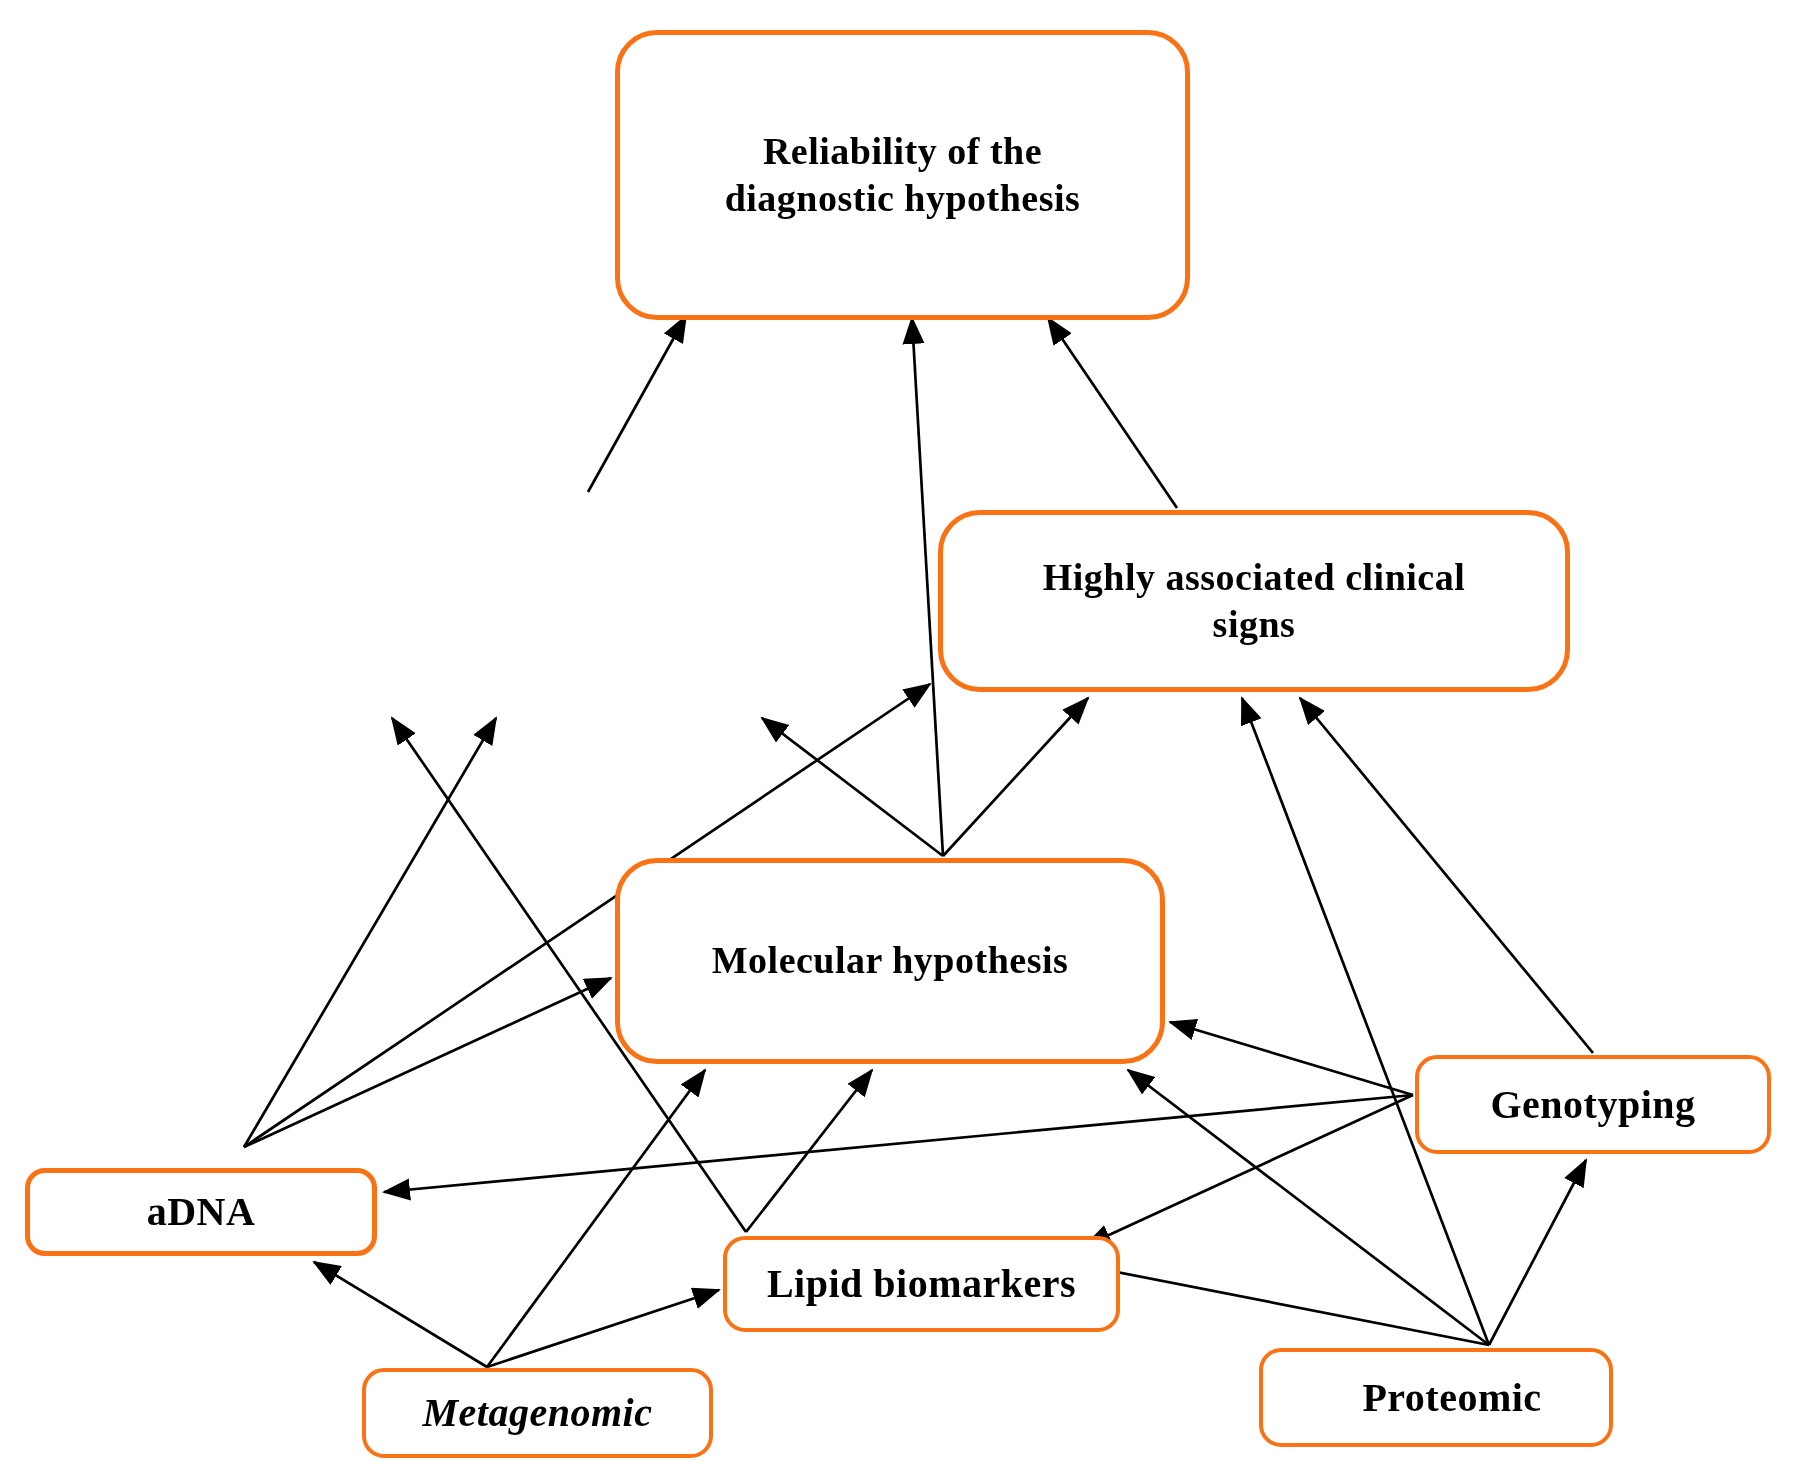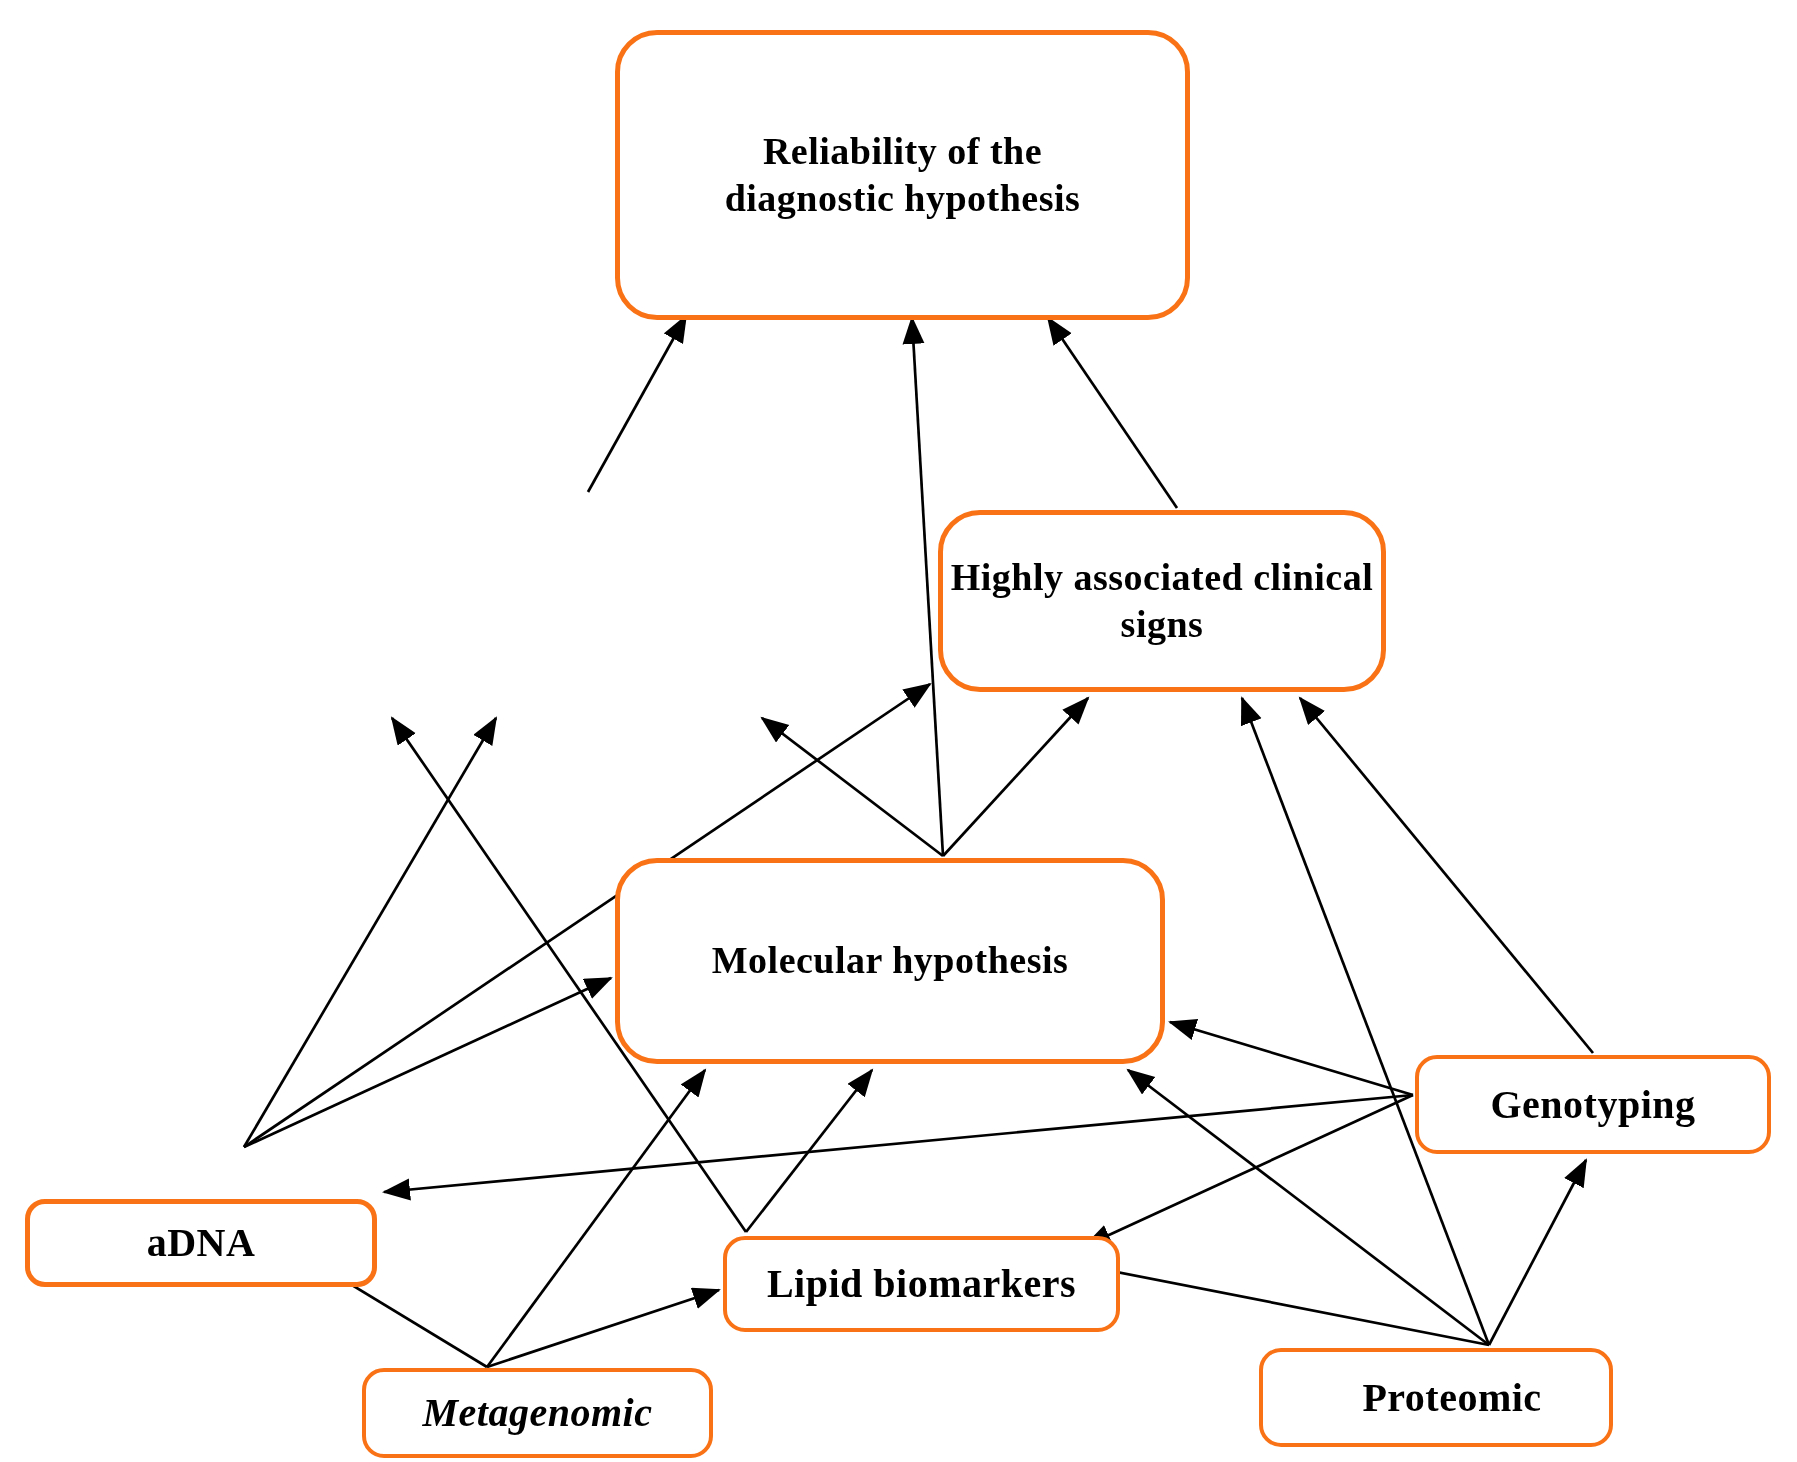--- a/index.html
+++ b/index.html
@@ -21,24 +21,24 @@
     font-weight:700;
     color:#000000;
     line-height:1.25;
     letter-spacing:0.5px;
   }
   .node.big{border-radius:42px;font-size:38px;border-width:5px;}
   .node.small{border-radius:22px;font-size:40px;border-width:4px;}
   #node-reliability{left:615px;top:30px;width:575px;height:290px;}
   #node-reliability .lbl{max-width:450px;}
   #node-specific{left:290px;top:505px;width:540px;height:205px;}
-  #node-highly{left:938px;top:510px;width:448px;height:182px;}
+  #node-highly{left:938px;top:510px;width:632px;height:182px;}
   #node-highly .lbl{max-width:430px;}
   #node-molecular{left:615px;top:858px;width:550px;height:206px;}
-  #node-adna{left:25px;top:1168px;width:352px;height:88px;border-width:5px;border-radius:20px;margin-top:31px;}
+  #node-adna{left:25px;top:1168px;width:352px;height:88px;border-width:5px;border-radius:20px;}
   #node-lipid{left:723px;top:1236px;width:397px;height:96px;}
   #node-metagenomic{left:362px;top:1368px;width:351px;height:90px;font-style:italic;}
   #node-proteomic{left:1259px;top:1348px;width:354px;height:99px;padding-left:32px;}
   #node-genotyping{left:1415px;top:1055px;width:356px;height:99px;}
 </style>
 </head>
 <body>
 
 <div class="stage">
 

